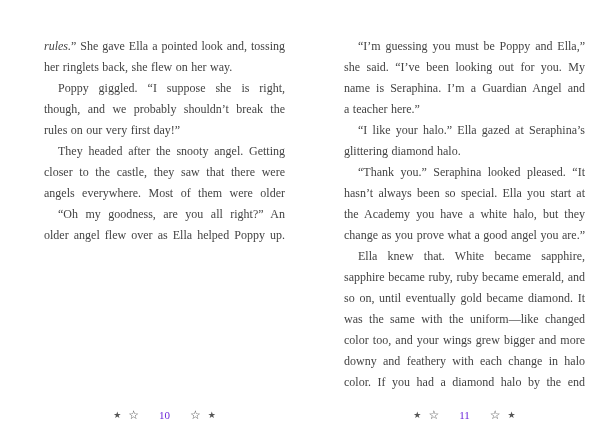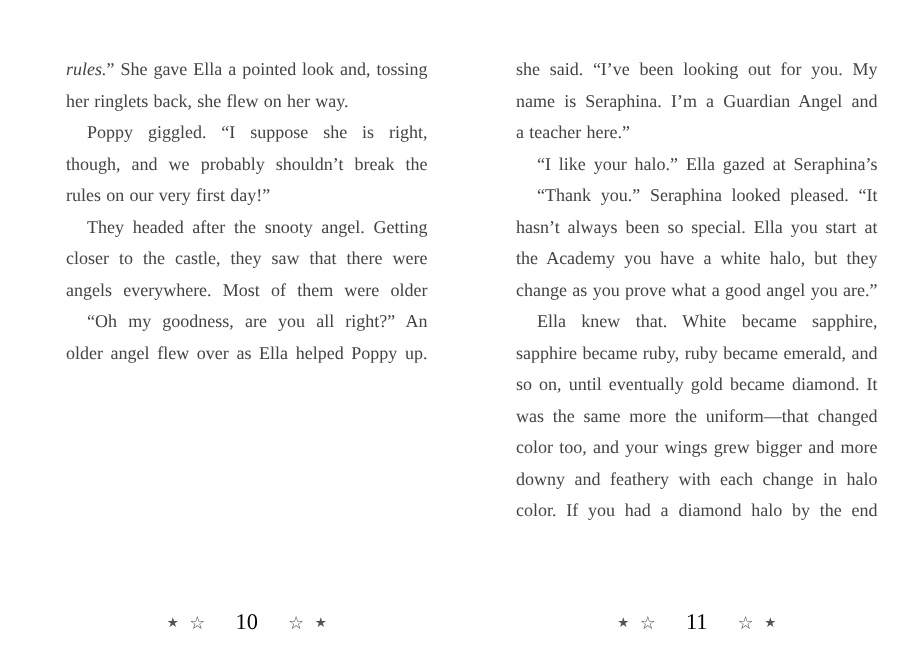--- a/index.html
+++ b/index.html
@@ -55,22 +55,22 @@
     display: flex;
     align-items: center;
     justify-content: center;
     gap: 7px;
     color: #4c4c4c;
   }
   .star { line-height: 1; }
   .star.solid { font-size: 9px; color: #555555; }
   .star.outline { font-size: 12px; color: #4a4a4a; }
   .pagenum {
-    font-size: 15px;
-    color: #000000;
+    font-size: 11px;
+    color: #6d28d9;
     margin: 0 13px;
     line-height: 1;
   }
 </style>
 </head>
 <body>
 
 <div class="spread">
 
   <section class="page">
@@ -99,38 +99,40 @@
       <span class="star outline">☆</span>
       <span class="pagenum">10</span>
       <span class="star outline">☆</span>
       <span class="star solid">★</span>
     </div>
   </section>
 
   <section class="page">
     <div class="text-block">
         <div class="para">
+          <div class="line indent"><span>“I’m guessing you must be Poppy and Ella,”</span></div>
           <div class="line"><span>she said. “I’ve been looking out for you. My</span></div>
           <div class="line"><span>name is Seraphina. I’m a Guardian Angel and</span></div>
           <div class="line last"><span>a teacher here.”</span></div>
         </div>
         <div class="para">
           <div class="line indent"><span>“I like your halo.” Ella gazed at Seraphina’s</span></div>
+          <div class="line last"><span>glittering diamond halo.</span></div>
         </div>
         <div class="para">
           <div class="line indent"><span>“Thank you.” Seraphina looked pleased. “It</span></div>
           <div class="line"><span>hasn’t always been so special. Ella you start at</span></div>
           <div class="line"><span>the Academy you have a white halo, but they</span></div>
           <div class="line"><span>change as you prove what a good angel you are.”</span></div>
         </div>
         <div class="para">
           <div class="line indent"><span>Ella knew that. White became sapphire,</span></div>
           <div class="line"><span>sapphire became ruby, ruby became emerald, and</span></div>
           <div class="line"><span>so on, until eventually gold became diamond. It</span></div>
-          <div class="line"><span>was the same more the uniform—that changed</span></div>
+          <div class="line"><span>was the same with the uniform—like changed</span></div>
           <div class="line"><span>color too, and your wings grew bigger and more</span></div>
           <div class="line"><span>downy and feathery with each change in halo</span></div>
           <div class="line"><span>color. If you had a diamond halo by the end</span></div>
         </div>
       </div>
     <div class="footer">
       <span class="star solid">★</span>
       <span class="star outline">☆</span>
       <span class="pagenum">11</span>
       <span class="star outline">☆</span>

